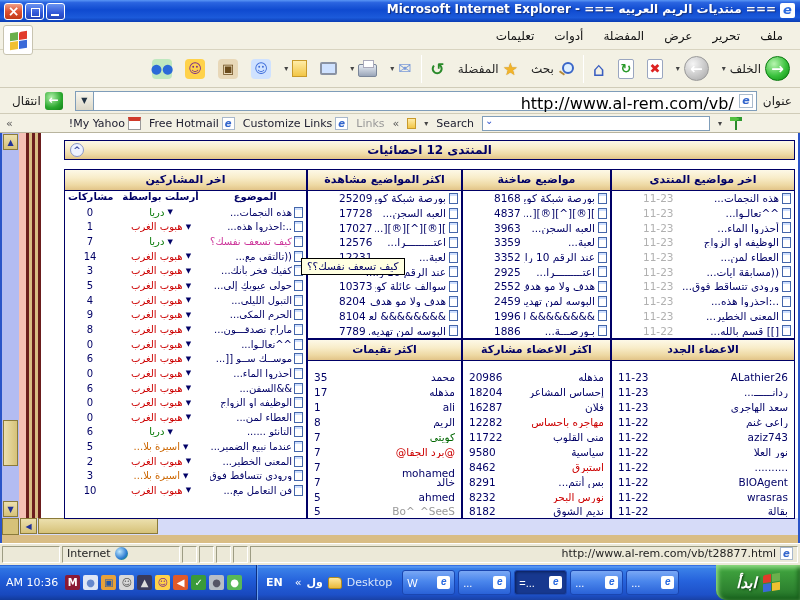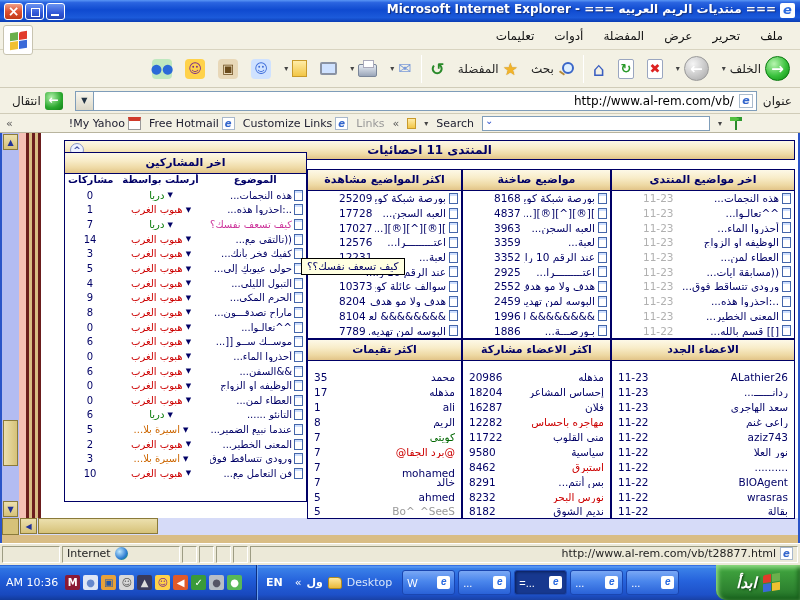--- a/index.html
+++ b/index.html
@@ -62,21 +62,21 @@
   .screenico { width:17px; height:13px; border:2px solid #8a93a3; background:#cfe2ff; border-radius:2px; }
   .note { width:15px; height:17px; background:linear-gradient(#ffeca8,#f2c645); border:1px solid #c89a2a; }
   .mi { width:20px; height:20px; border-radius:4px; display:inline-flex; align-items:center; justify-content:center;
     font-size:13px; font-weight:bold; }
 
   
   #addressbar { position:absolute; left:0; top:88px; width:800px; height:26px; background:#f3f1e4;
     border-bottom:1px solid #d0ccb8; display:flex; align-items:center; padding:0 8px 0 6px; gap:6px; }
   #addr-label { font-size:12px; color:#222; }
   #addr-field { flex:1; height:20px; background:#fff; border:1px solid #7f9db9; position:relative; }
-  #addr-url { position:absolute; right:22px; top:2px; font-size:12px; color:#000; }
+  #addr-url { position:absolute; right:22px; top:2px; font-size:16px; color:#000; }
   #addr-ie { position:absolute; right:3px; top:2px; width:14px; height:14px; border:1px solid #aabbcc; background:#fff;
     color:#3366cc; font-style:italic; font-weight:bold; font-size:11px; line-height:12px; text-align:center; }
   #addr-drop { position:absolute; left:0; top:0; width:18px; height:18px; background:linear-gradient(#f8f6ee,#dcd8c8);
     border-right:1px solid #7f9db9; color:#234; font-size:8px; text-align:center; line-height:18px; }
   #go-btn { display:flex; align-items:center; gap:4px; font-size:12px; color:#222; padding:1px 6px; }
   #go-ico { width:18px; height:18px; border-radius:3px; background:radial-gradient(circle at 35% 30%,#b0f0a8,#2aa82e 60%,#0f8014);
     color:#fff; font-weight:bold; text-align:center; line-height:17px; font-size:12px; }
 
   
   #linksbar { position:absolute; left:0; top:114px; width:800px; height:19px; background:#f3f1e4;
@@ -322,21 +322,21 @@
   </div>
   <div id="hscroll">
     <span id="hcorner"></span>
     <span id="hbtn">◀</span>
     <span id="hthumb"></span>
   </div>
   <div id="page-bottom-strip"></div>
   <div id="stripes"></div>
 
   <div id="stats-title">
-    <span>المنتدى 11 احصائيات</span>
+    <span>المنتدى 12 احصائيات</span>
     <span id="collapse-btn">^</span>
   </div>
 
   <div class="col" style="left:609px; top:36px; width:184px; height:170px;">
     <div class="col-hd">اخر مواضيع المنتدى</div>
     <div class="rows">
 
     <div class="trow">
           <span class="pg"></span>
           <span class="ttext">هذه النجمات...</span>
@@ -497,21 +497,21 @@
           <span class="tval ltr">8104</span>
         </div>
         <div class="trow">
           <span class="pg"></span>
           <span class="ttext">البوسه لمن تهديه...</span>
           <span class="tval ltr">7789</span>
         </div>
       </div>
   </div>
 
-  <div class="col" style="left:62px; top:19px; width:243px; height:350px;">
+  <div class="col" style="left:62px; top:36px; width:243px; height:350px;">
     <div class="col-hd">اخر المشاركين</div>
     <div class="rows">
       <div class="phead">
         <span class="ph-topic">الموضوع</span>
         <span class="ph-by">أرسلت بواسطة</span>
         <span class="ph-count">مشاركات</span>
       </div>
       <div>
 
       <div class="prow">

